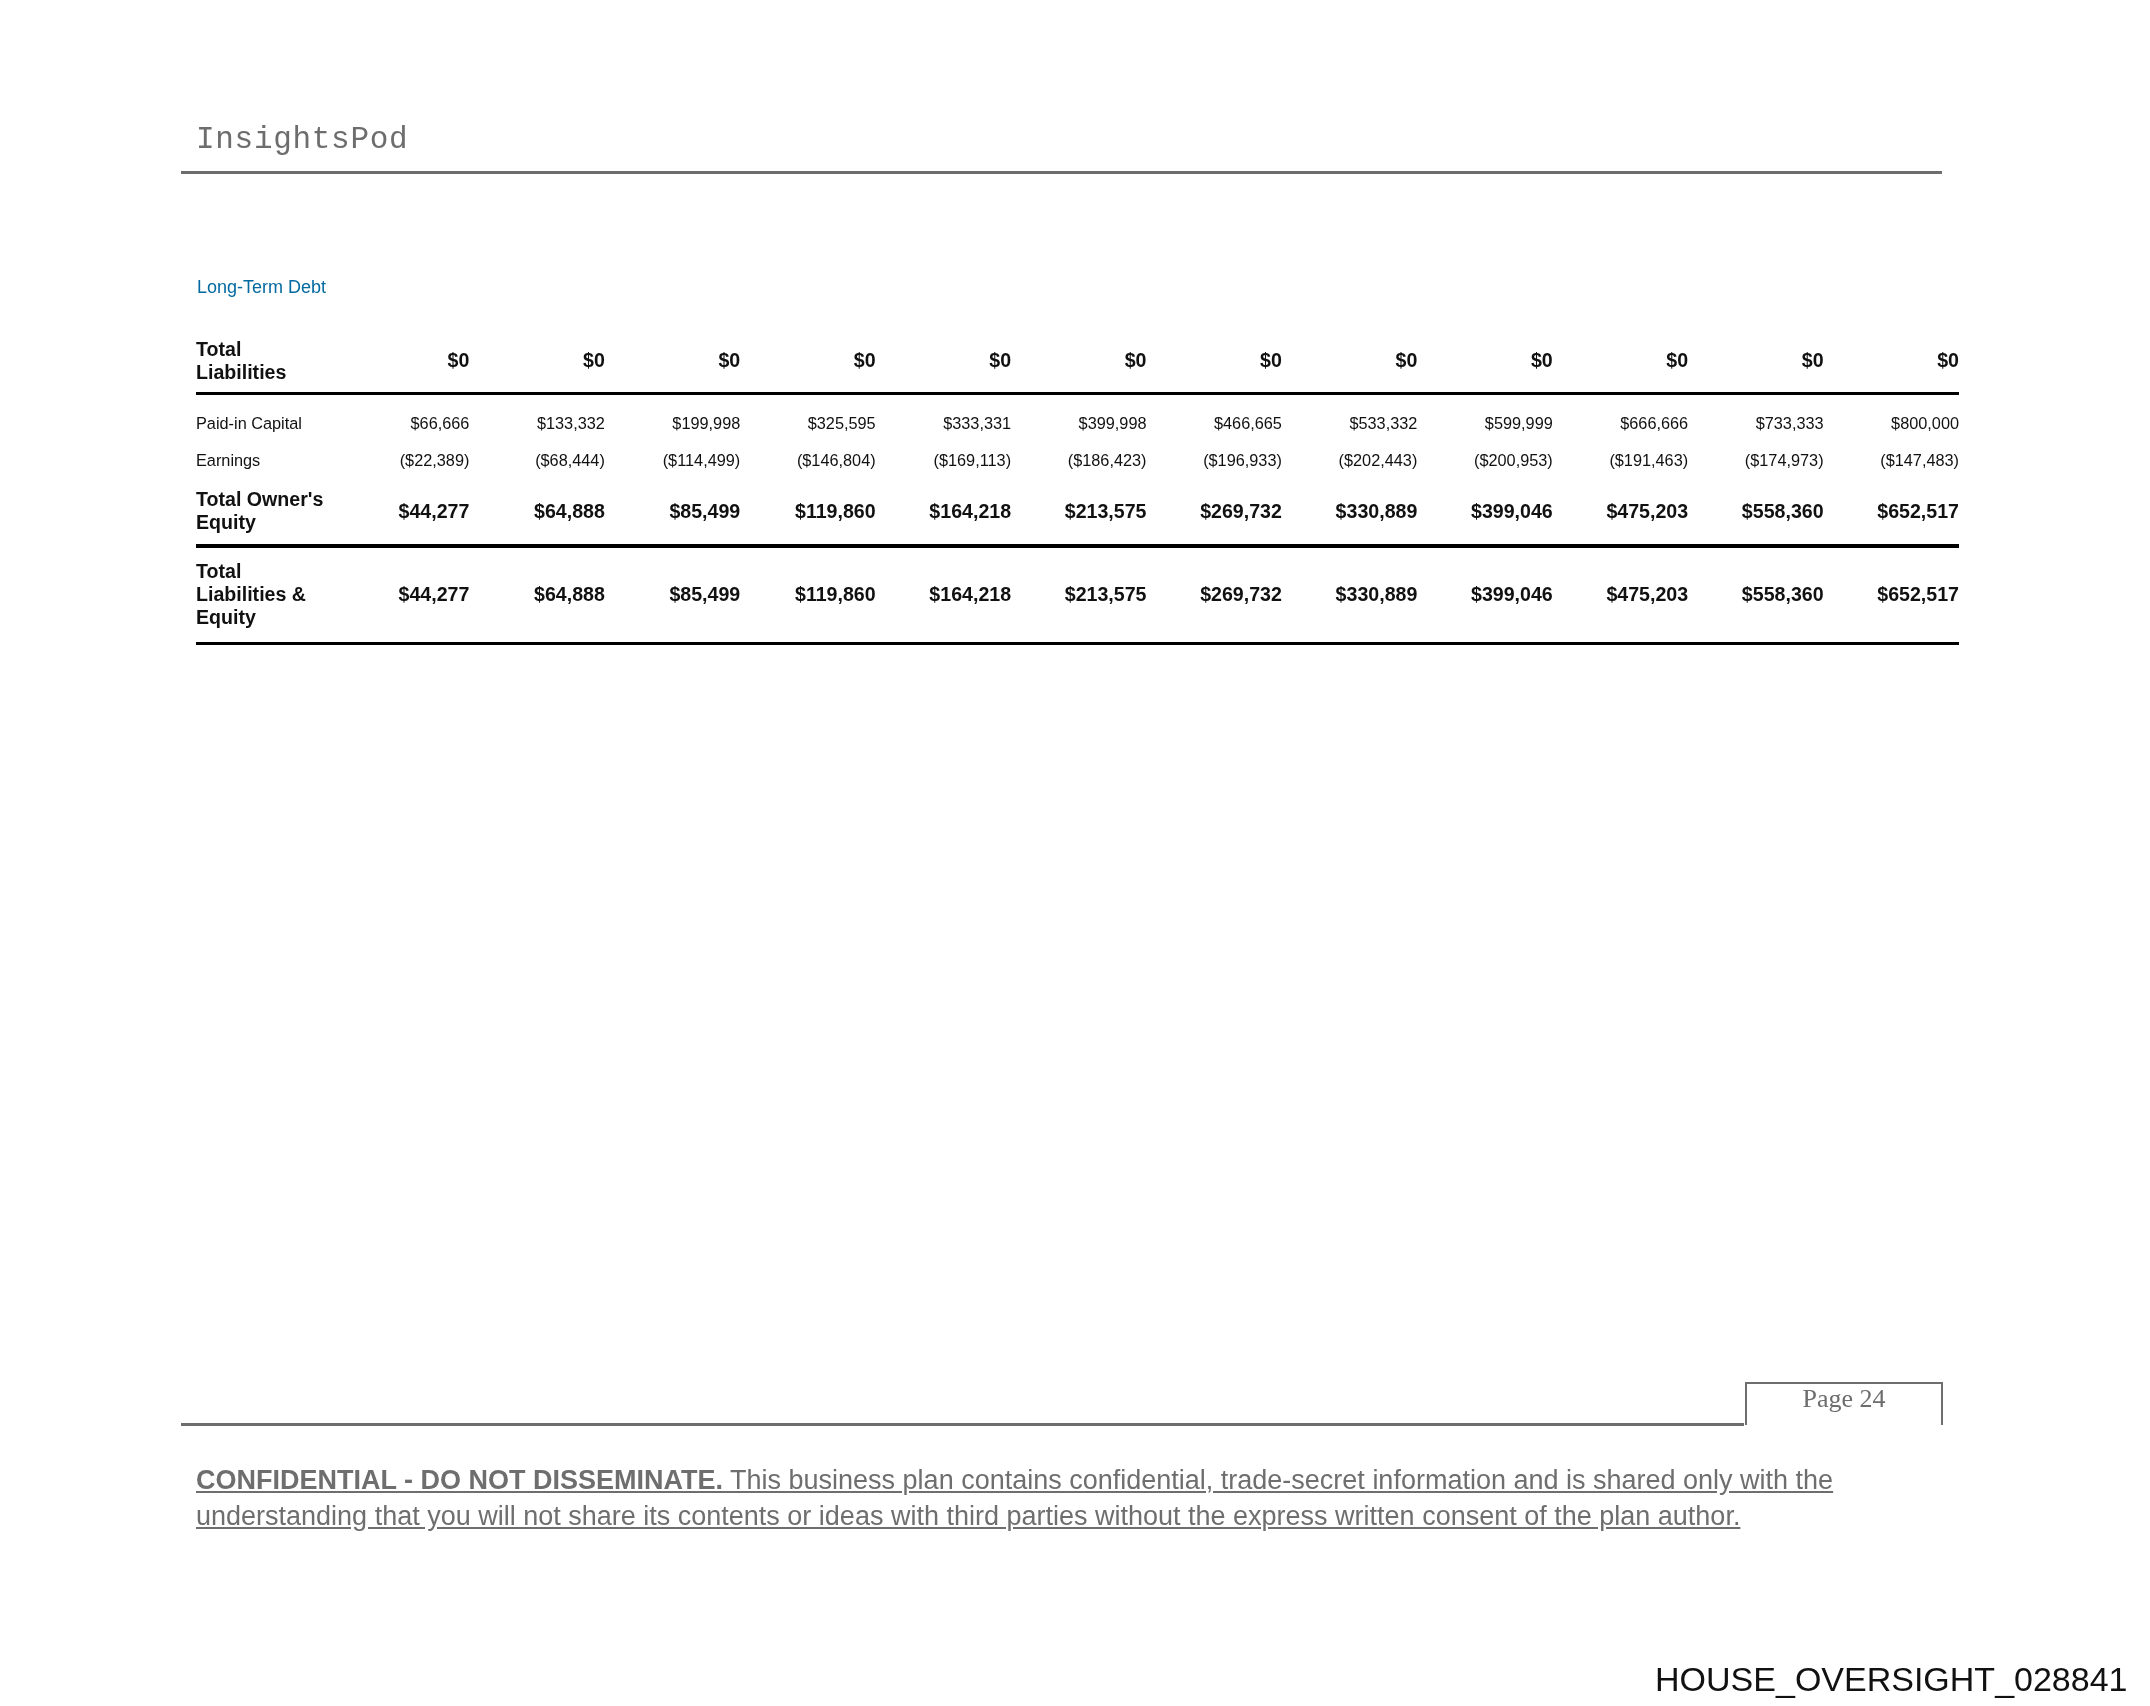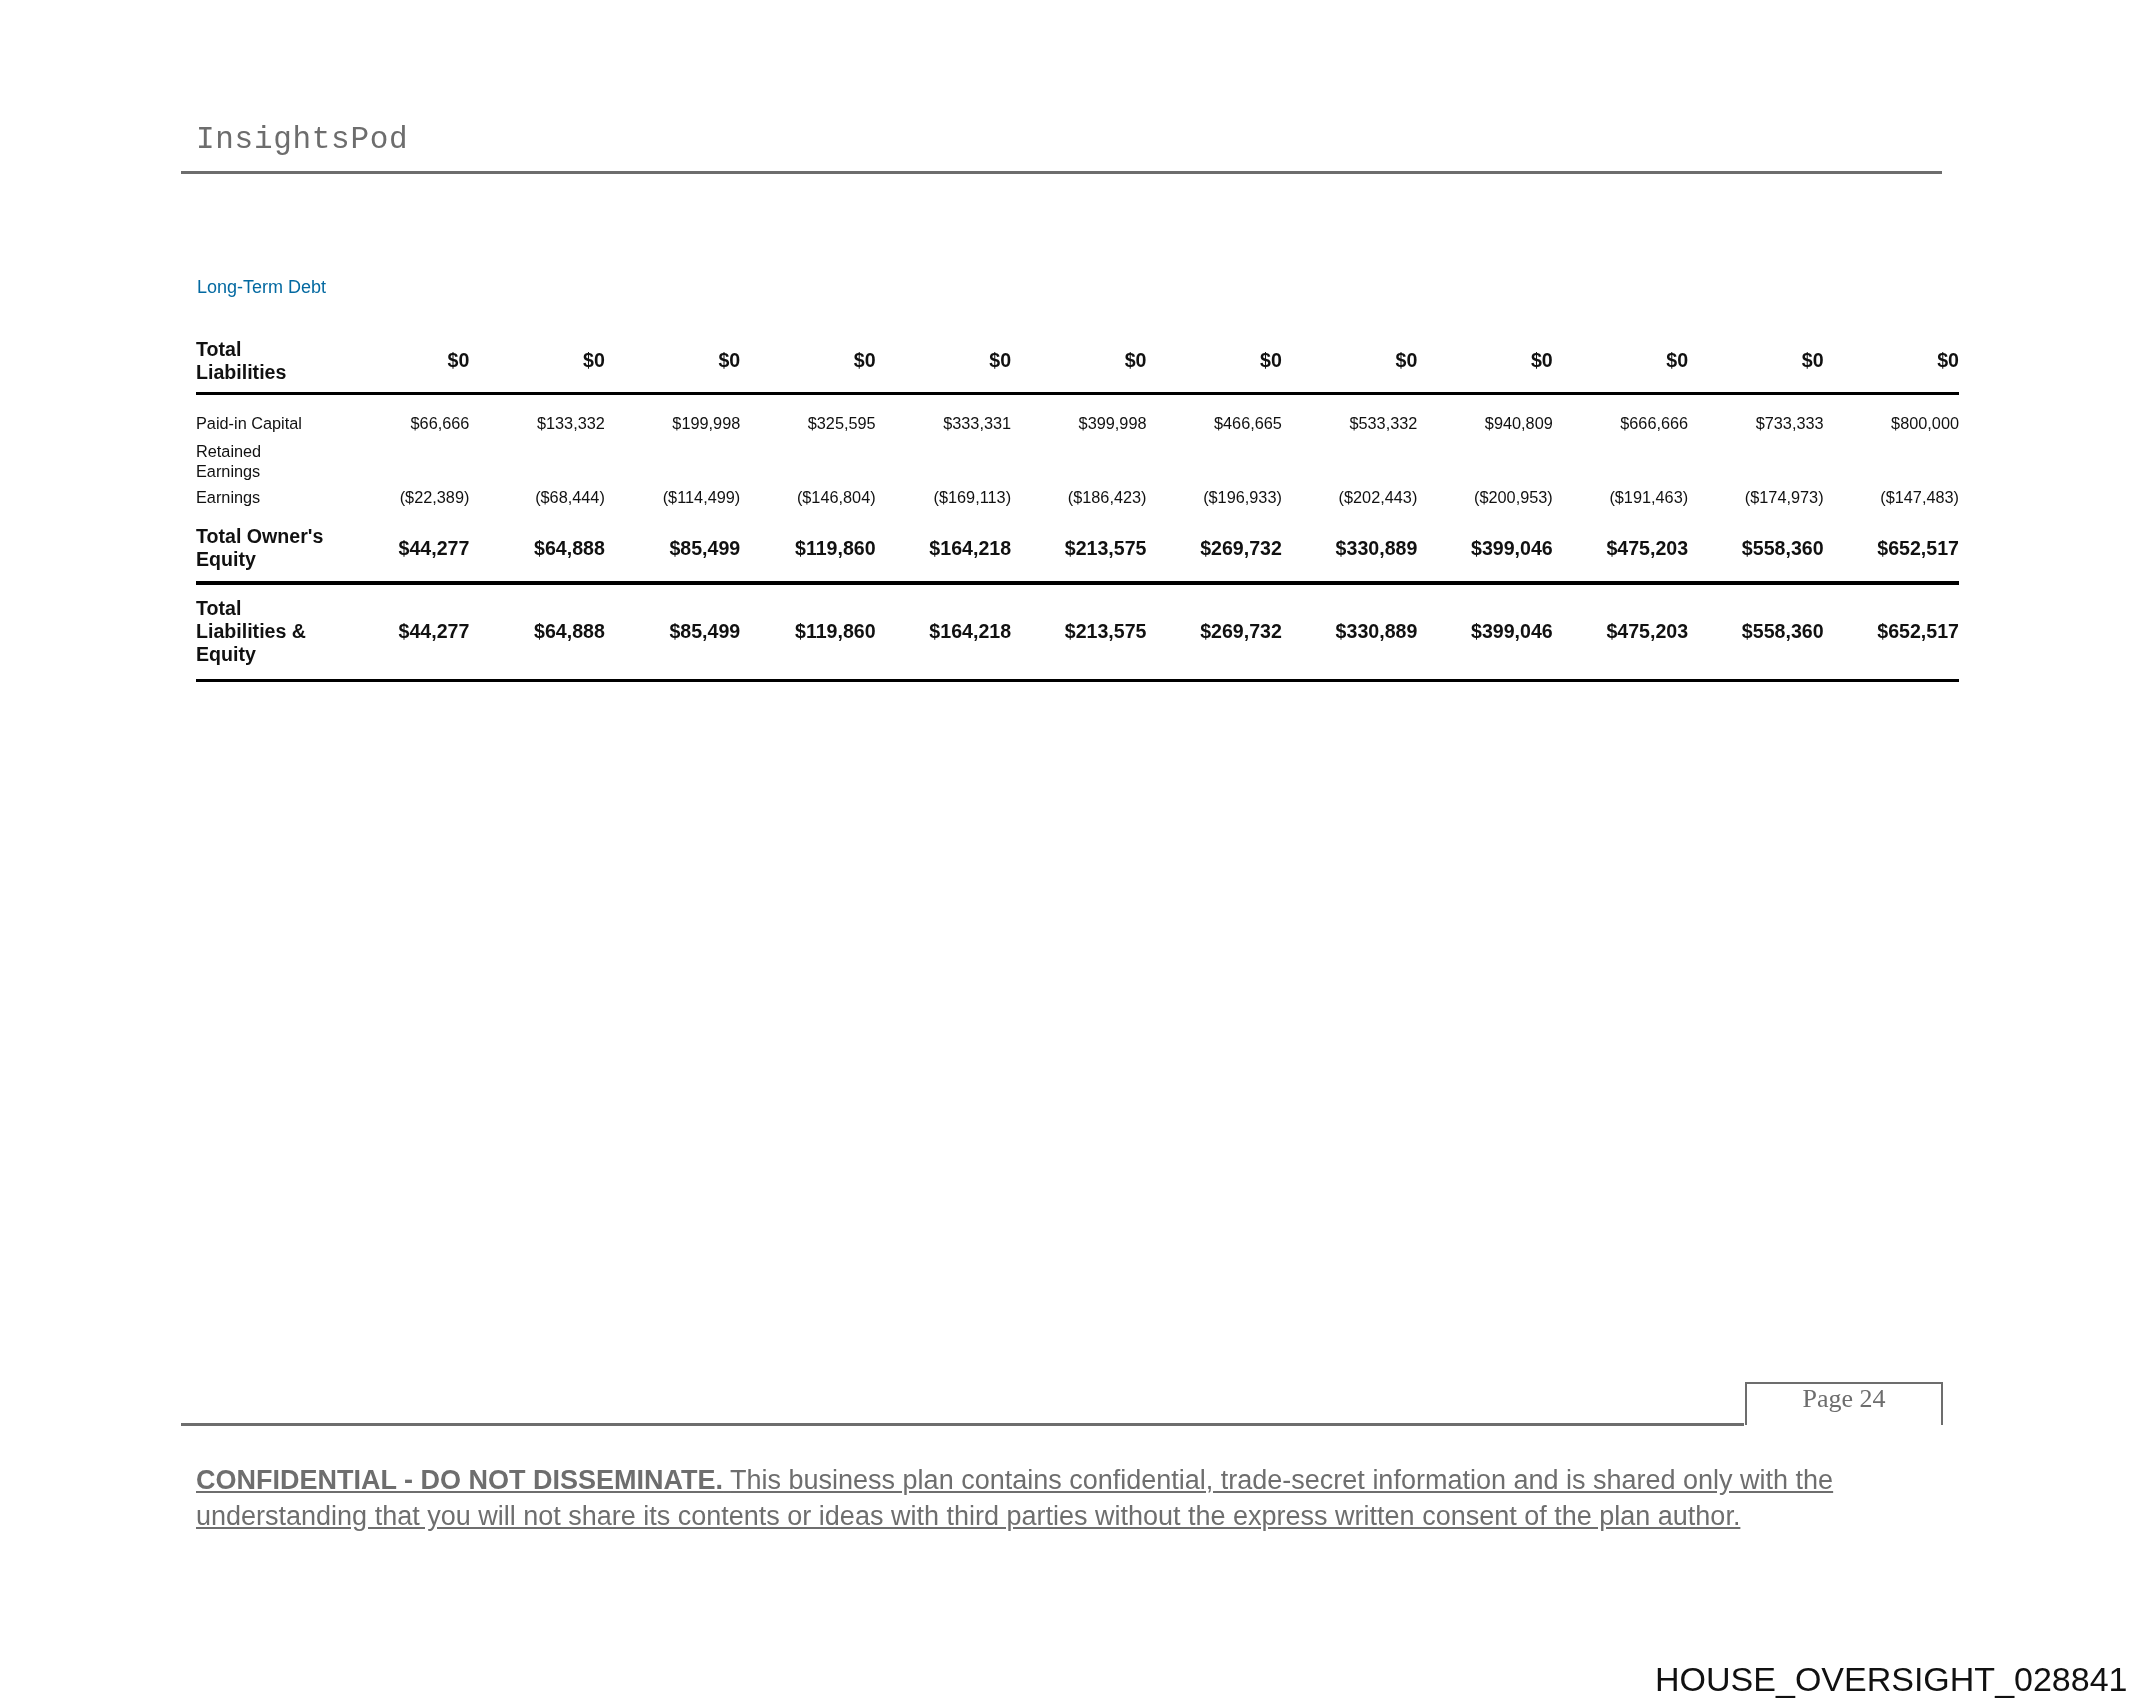--- a/index.html
+++ b/index.html
@@ -69,39 +69,24 @@
     <div class="trow row-body">
       <div class="label">Paid-in Capital</div>
       <div class="val">$66,666</div>
       <div class="val">$133,332</div>
       <div class="val">$199,998</div>
       <div class="val">$325,595</div>
       <div class="val">$333,331</div>
       <div class="val">$399,998</div>
       <div class="val">$466,665</div>
       <div class="val">$533,332</div>
-      <div class="val">$940,809</div>
+      <div class="val">$599,999</div>
       <div class="val">$666,666</div>
       <div class="val">$733,333</div>
       <div class="val">$800,000</div>
-    </div>
-    <div class="trow row-body">
-      <div class="label">Retained Earnings</div>
-      <div class="val"></div>
-      <div class="val"></div>
-      <div class="val"></div>
-      <div class="val"></div>
-      <div class="val"></div>
-      <div class="val"></div>
-      <div class="val"></div>
-      <div class="val"></div>
-      <div class="val"></div>
-      <div class="val"></div>
-      <div class="val"></div>
-      <div class="val"></div>
     </div>
     <div class="trow row-body">
       <div class="label">Earnings</div>
       <div class="val">($22,389)</div>
       <div class="val">($68,444)</div>
       <div class="val">($114,499)</div>
       <div class="val">($146,804)</div>
       <div class="val">($169,113)</div>
       <div class="val">($186,423)</div>
       <div class="val">($196,933)</div>

